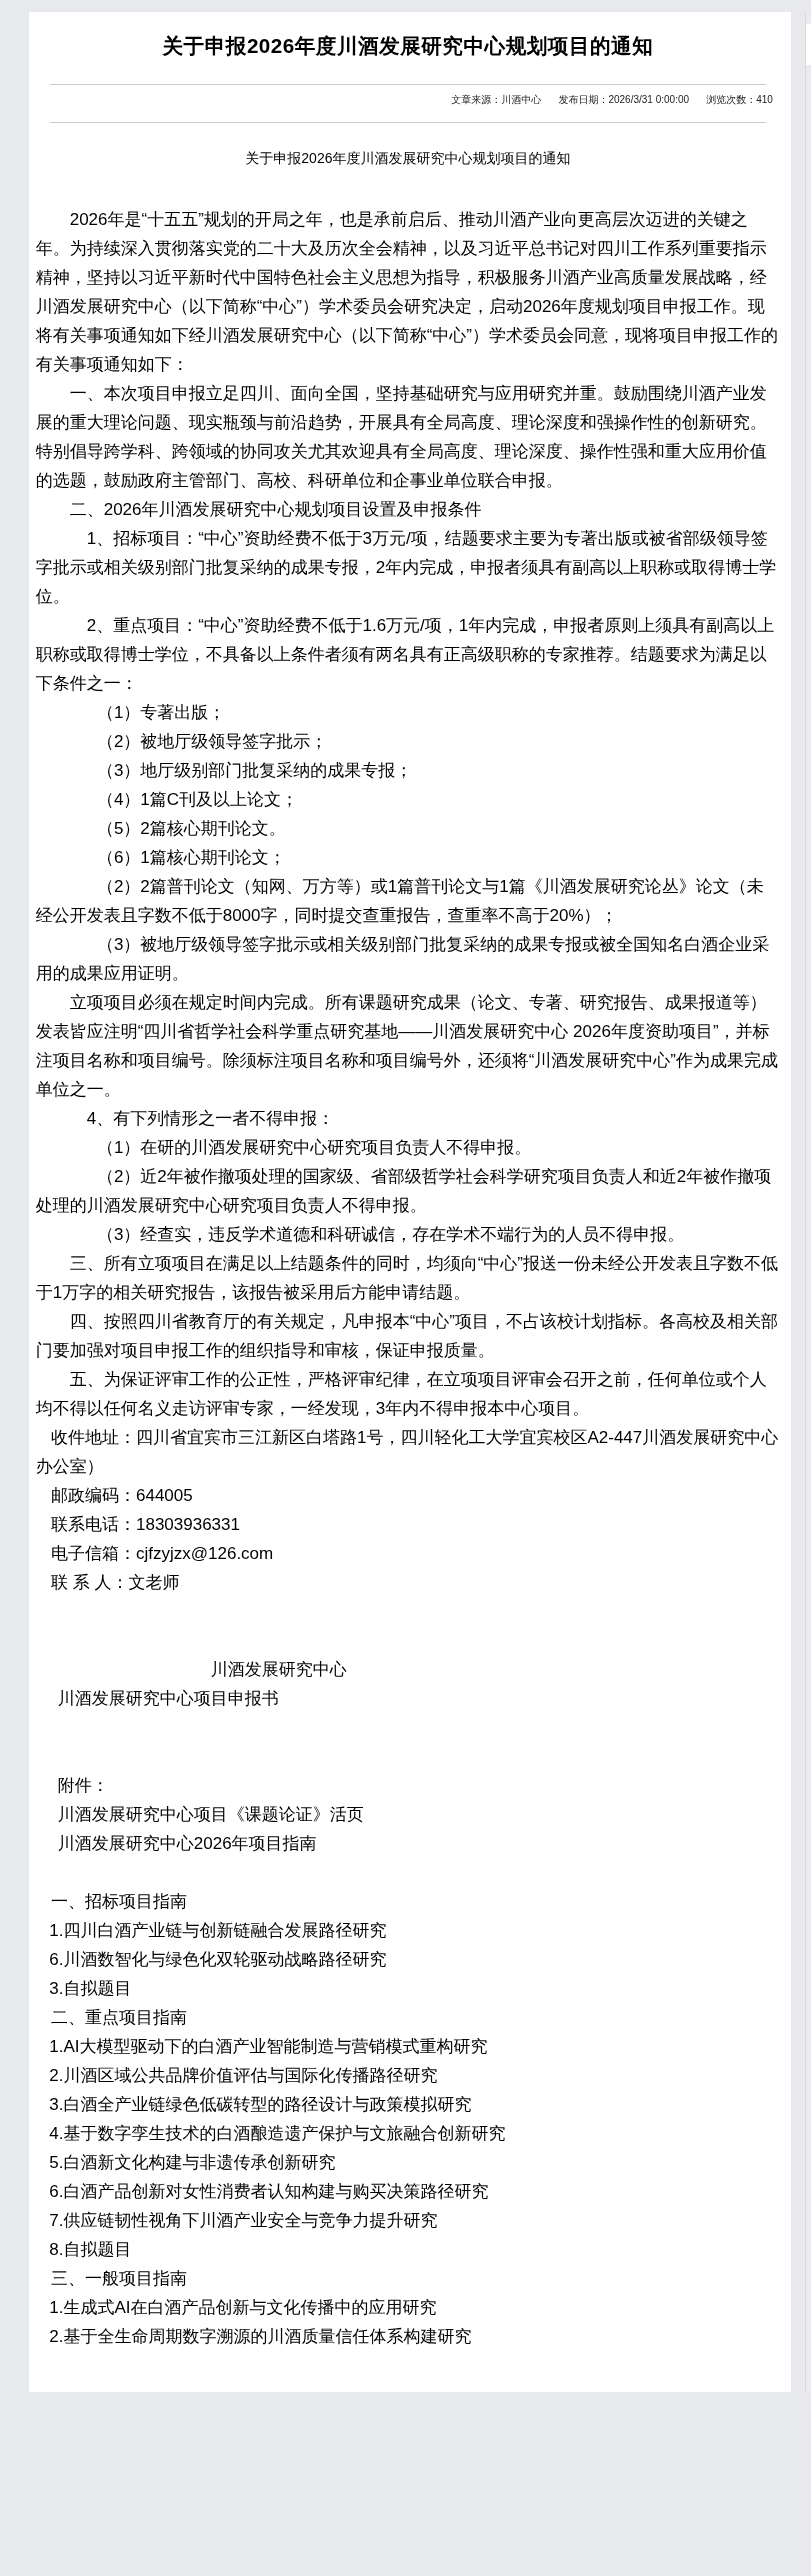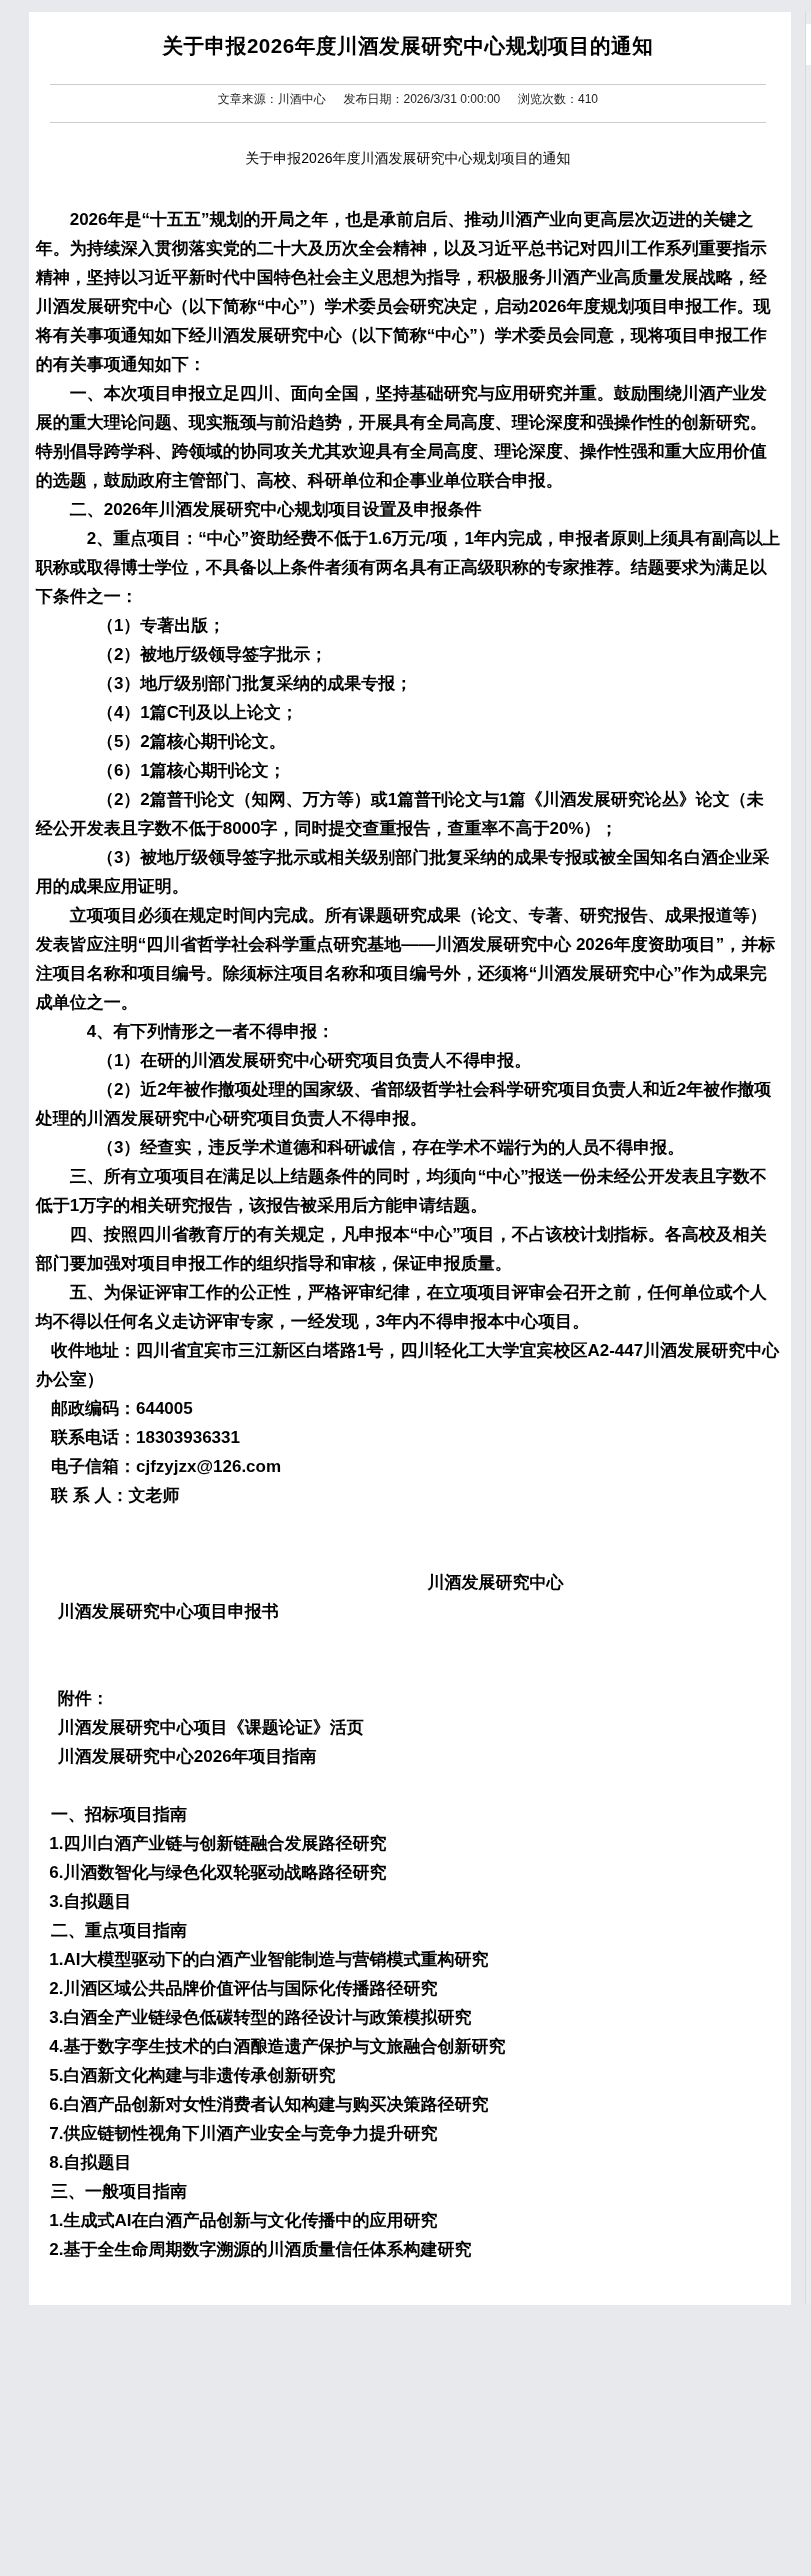--- a/index.html
+++ b/index.html
@@ -32,51 +32,50 @@
     height: 0;
     border-top: 1px solid #cccccc;
     margin-left: 14px;
     margin-right: 14px;
   }
   .rule-top { margin-top: 24px; }
   .rule-bottom { margin-top: 14.4px; }
   .meta {
     margin-top: 7.7px;
     line-height: 15.5px;
-    font-size: 12px;
+    font-size: 10px;
     color: #222;
-    text-align: center;
+    text-align: right;
   }
   .meta .meta-item { margin: 0 7.2px; white-space: nowrap; }
   .doc-subtitle {
     margin: 25px 0 0 0;
     font-size: 14px;
     line-height: 20.6px;
     font-weight: normal;
     text-align: center;
     color: #000;
   }
   .doc-body {
     margin-top: 36px;
     font-size: 17px;
     line-height: 29px;
     color: #000;
   }
-  .doc-body p { margin: 0; font-weight: bold; }
+  .doc-body p { margin: 0; }
   .ind-0   { text-indent: 0; }
   .ind-0_8 { text-indent: 0.8em; }
   .ind-0_9 { text-indent: 0.9em; }
   .ind-1_3 { text-indent: 1.3em; }
   .ind-2   { text-indent: 2em; }
   .ind-3   { text-indent: 3em; }
   .ind-3_6 { text-indent: 3.6em; }
   .gap-1 { margin-top: 29px !important; }
   .gap-2 { margin-top: 58px !important; }
   .sig {
-    text-align: center;
     text-indent: 0;
     padding-left: 175px;
   }
   .scrollbar-track {
     position: absolute;
     top: 0;
     right: 0;
     width: 5.2px;
     height: 100%;
     background: #e9ebee;
@@ -108,20 +107,21 @@
     </div>
 
     <div class="rule rule-bottom"></div>
 
     <h2 class="doc-subtitle">关于申报2026年度川酒发展研究中心规划项目的通知</h2>
 
     <div class="doc-body">
         <p class="ind-2">2026年是“十五五”规划的开局之年，也是承前启后、推动川酒产业向更高层次迈进的关键之年。为持续深入贯彻落实党的二十大及历次全会精神，以及习近平总书记对四川工作系列重要指示精神，坚持以习近平新时代中国特色社会主义思想为指导，积极服务川酒产业高质量发展战略，经川酒发展研究中心（以下简称“中心”）学术委员会研究决定，启动2026年度规划项目申报工作。现将有关事项通知如下经川酒发展研究中心（以下简称“中心”）学术委员会同意，现将项目申报工作的有关事项通知如下：</p>
         <p class="ind-2">一、本次项目申报立足四川、面向全国，坚持基础研究与应用研究并重。鼓励围绕川酒产业发展的重大理论问题、现实瓶颈与前沿趋势，开展具有全局高度、理论深度和强操作性的创新研究。特别倡导跨学科、跨领域的协同攻关尤其欢迎具有全局高度、理论深度、操作性强和重大应用价值的选题，鼓励政府主管部门、高校、科研单位和企事业单位联合申报。</p>
         <p class="ind-2">二、2026年川酒发展研究中心规划项目设置及申报条件</p>
+        <p class="ind-3">1、招标项目：“中心”资助经费不低于3万元/项，结题要求主要为专著出版或被省部级领导签字批示或相关级别部门批复采纳的成果专报，2年内完成，申报者须具有副高以上职称或取得博士学位。</p>
         <p class="ind-3">2、重点项目：“中心”资助经费不低于1.6万元/项，1年内完成，申报者原则上须具有副高以上职称或取得博士学位，不具备以上条件者须有两名具有正高级职称的专家推荐。结题要求为满足以下条件之一：</p>
         <p class="ind-3_6">（1）专著出版；</p>
         <p class="ind-3_6">（2）被地厅级领导签字批示；</p>
         <p class="ind-3_6">（3）地厅级别部门批复采纳的成果专报；</p>
         <p class="ind-3_6">（4）1篇C刊及以上论文；</p>
         <p class="ind-3_6">（5）2篇核心期刊论文。</p>
         <p class="ind-3_6">（6）1篇核心期刊论文；</p>
         <p class="ind-3_6">（2）2篇普刊论文（知网、万方等）或1篇普刊论文与1篇《川酒发展研究论丛》论文（未经公开发表且字数不低于8000字，同时提交查重报告，查重率不高于20%）；</p>
         <p class="ind-3_6">（3）被地厅级领导签字批示或相关级别部门批复采纳的成果专报或被全国知名白酒企业采用的成果应用证明。</p>
         <p class="ind-2">立项项目必须在规定时间内完成。所有课题研究成果（论文、专著、研究报告、成果报道等）发表皆应注明“四川省哲学社会科学重点研究基地——川酒发展研究中心 2026年度资助项目”，并标注项目名称和项目编号。除须标注项目名称和项目编号外，还须将“川酒发展研究中心”作为成果完成单位之一。</p>

